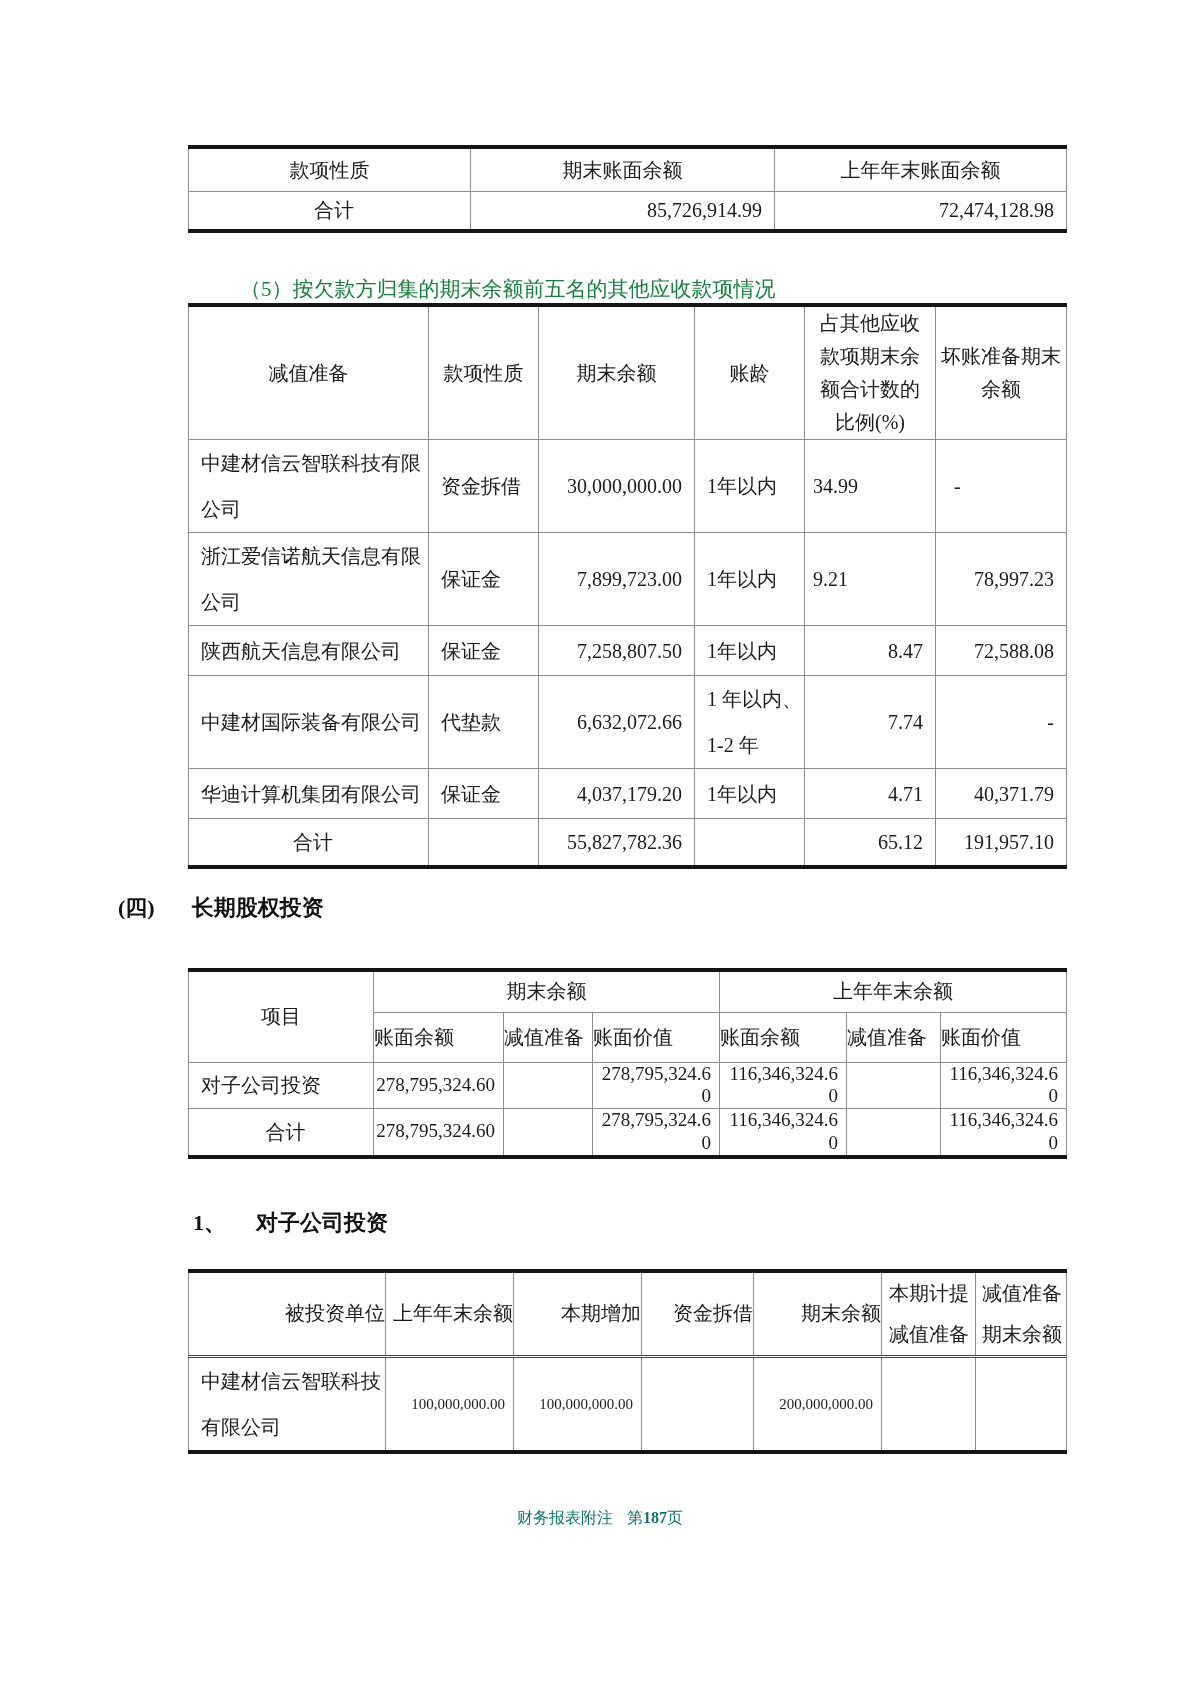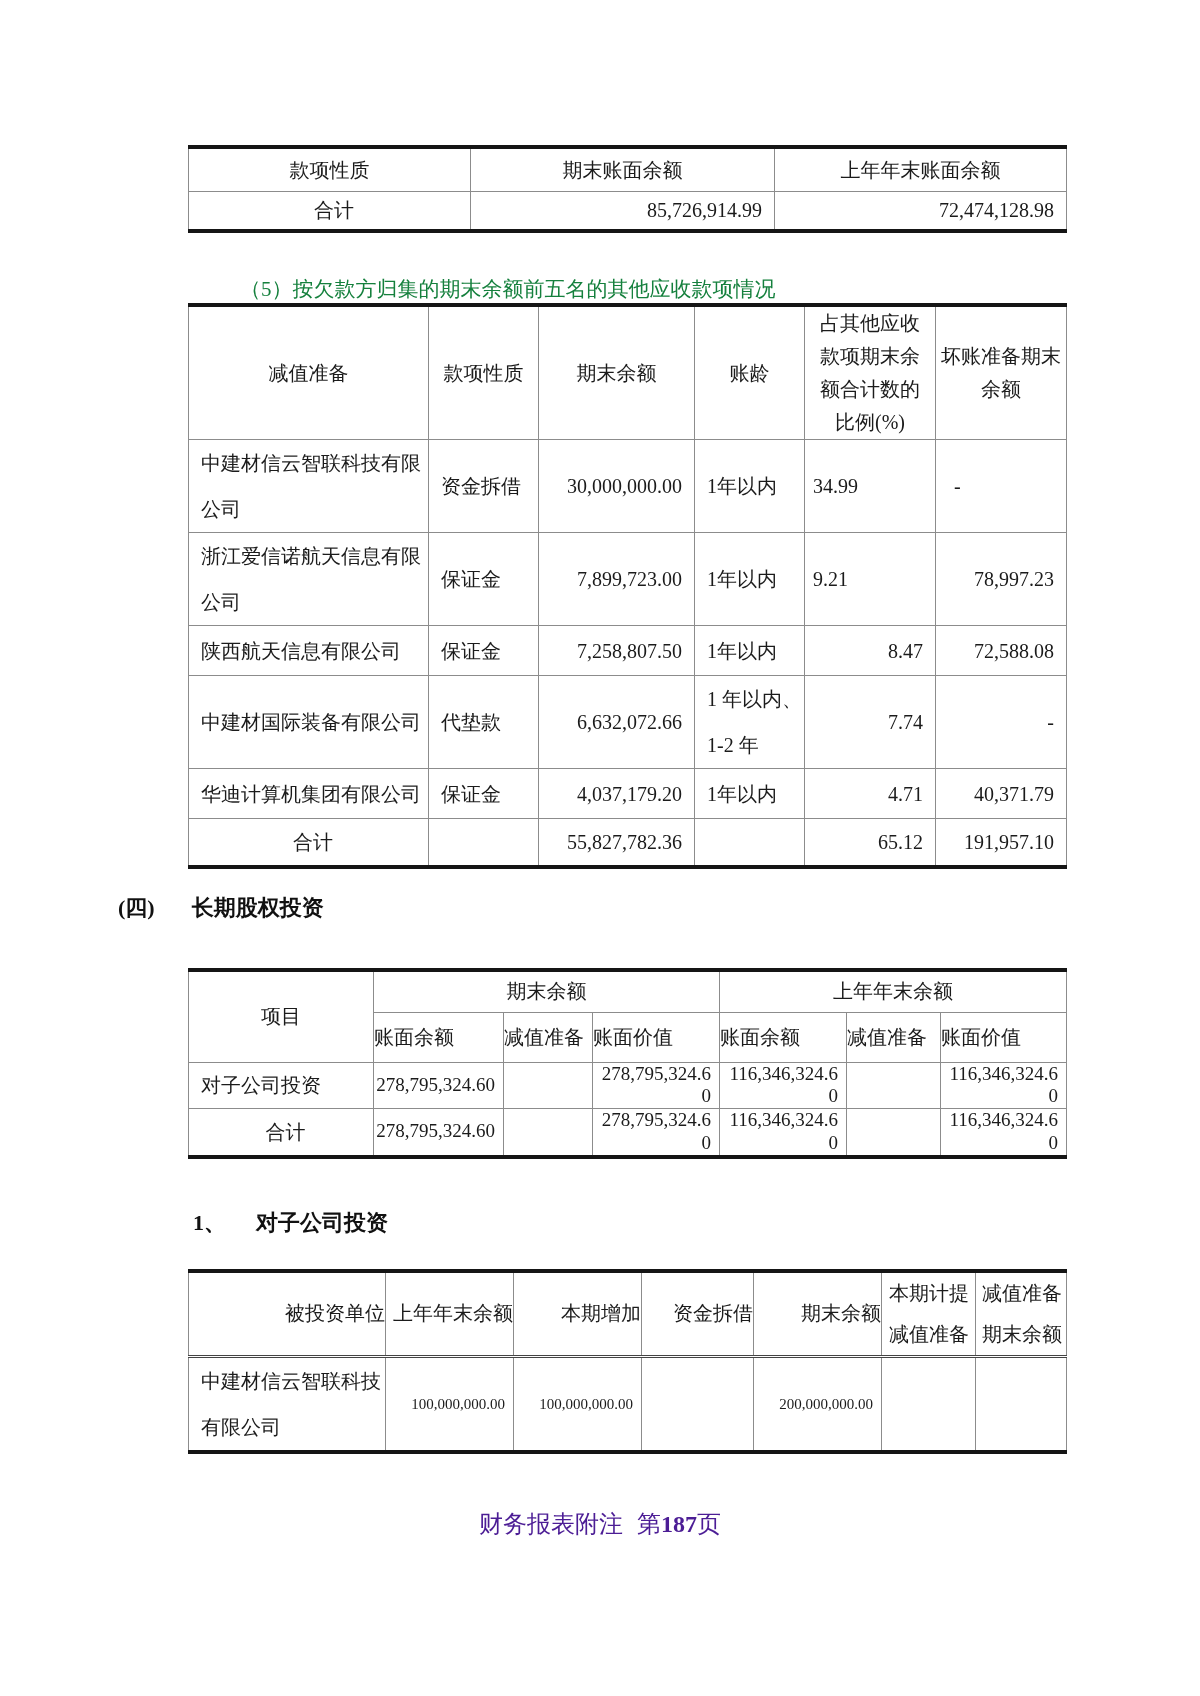--- a/index.html
+++ b/index.html
@@ -49,21 +49,21 @@
   .t4 .hdr td { border-bottom:3px double #444; }
   .t4 .dr td { height:88px; line-height:44px; }
   .t4 .dr td.num { font-size:15px; padding-right:8px; text-align:right; }
 
   .h5 { margin:42px 0 0 240px; font-size:21px; line-height:28px; color:#15803d; }
   .hbold { font-size:22px; font-weight:bold; line-height:28px; color:#111; }
   .h4 { margin:25px 0 0 118px; }
   .h4 .ht { margin-left:37px; }
   .hs1 { margin:50px 0 0 193px; }
   .hs1 .ht { margin-left:30px; }
-  .footer { margin-top:54px; text-align:center; font-size:24px; color:#4c1d95; }
+  .footer { margin-top:54px; text-align:center; font-size:16px; color:#0f766e; }
   .footer .fpage { margin-left:14px; }
 </style>
 </head>
 <body>
 
 <div class="page">
 
   <table class="t t1" style="margin-top:145px">
     <colgroup>
         <col style="width:282px">

